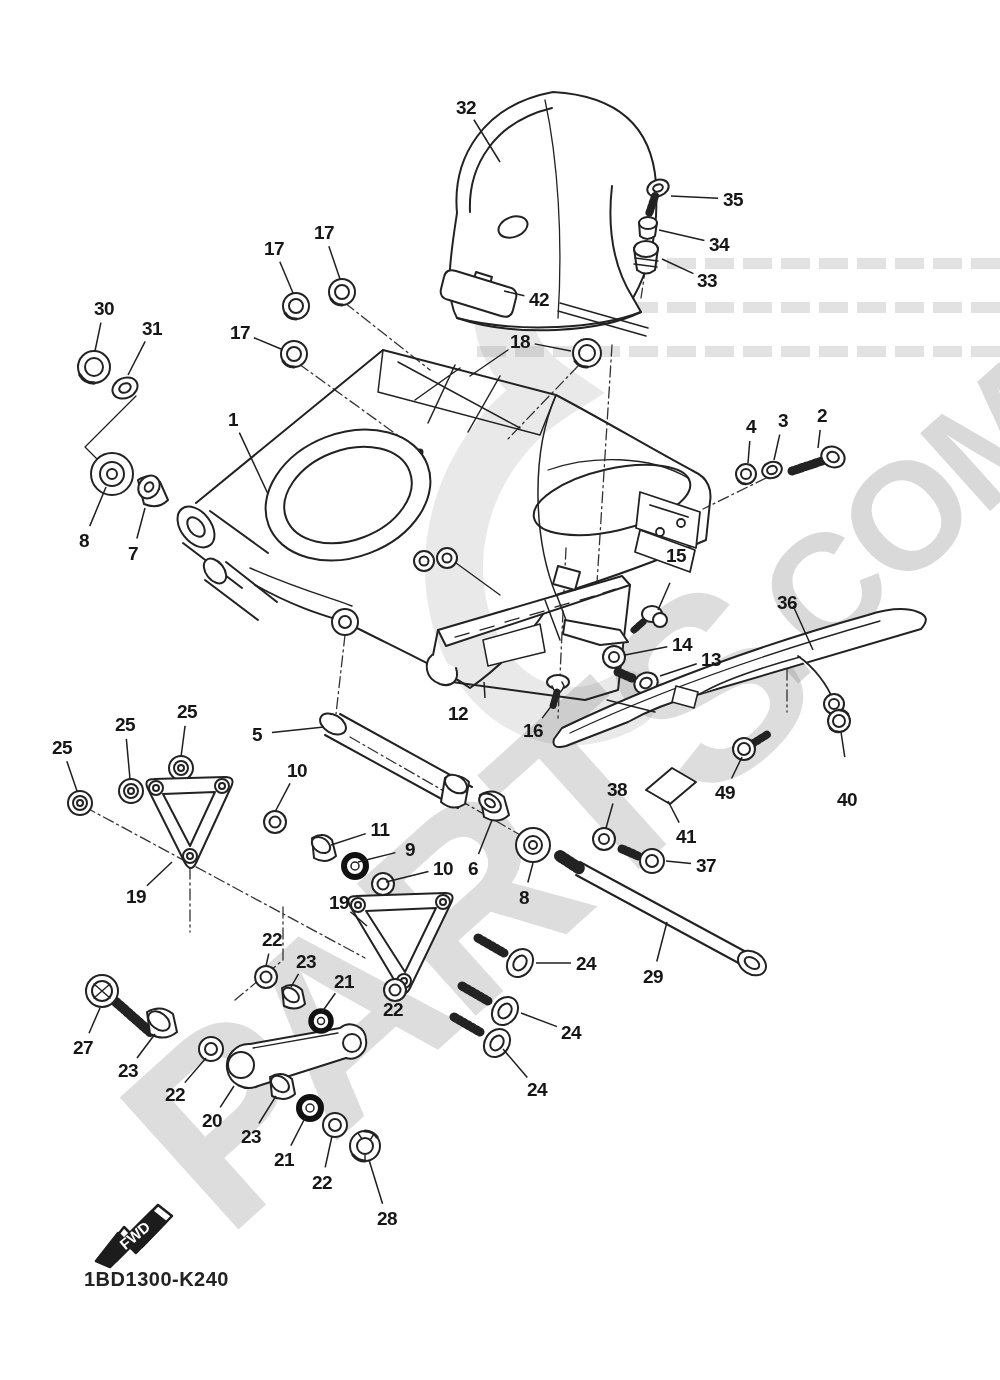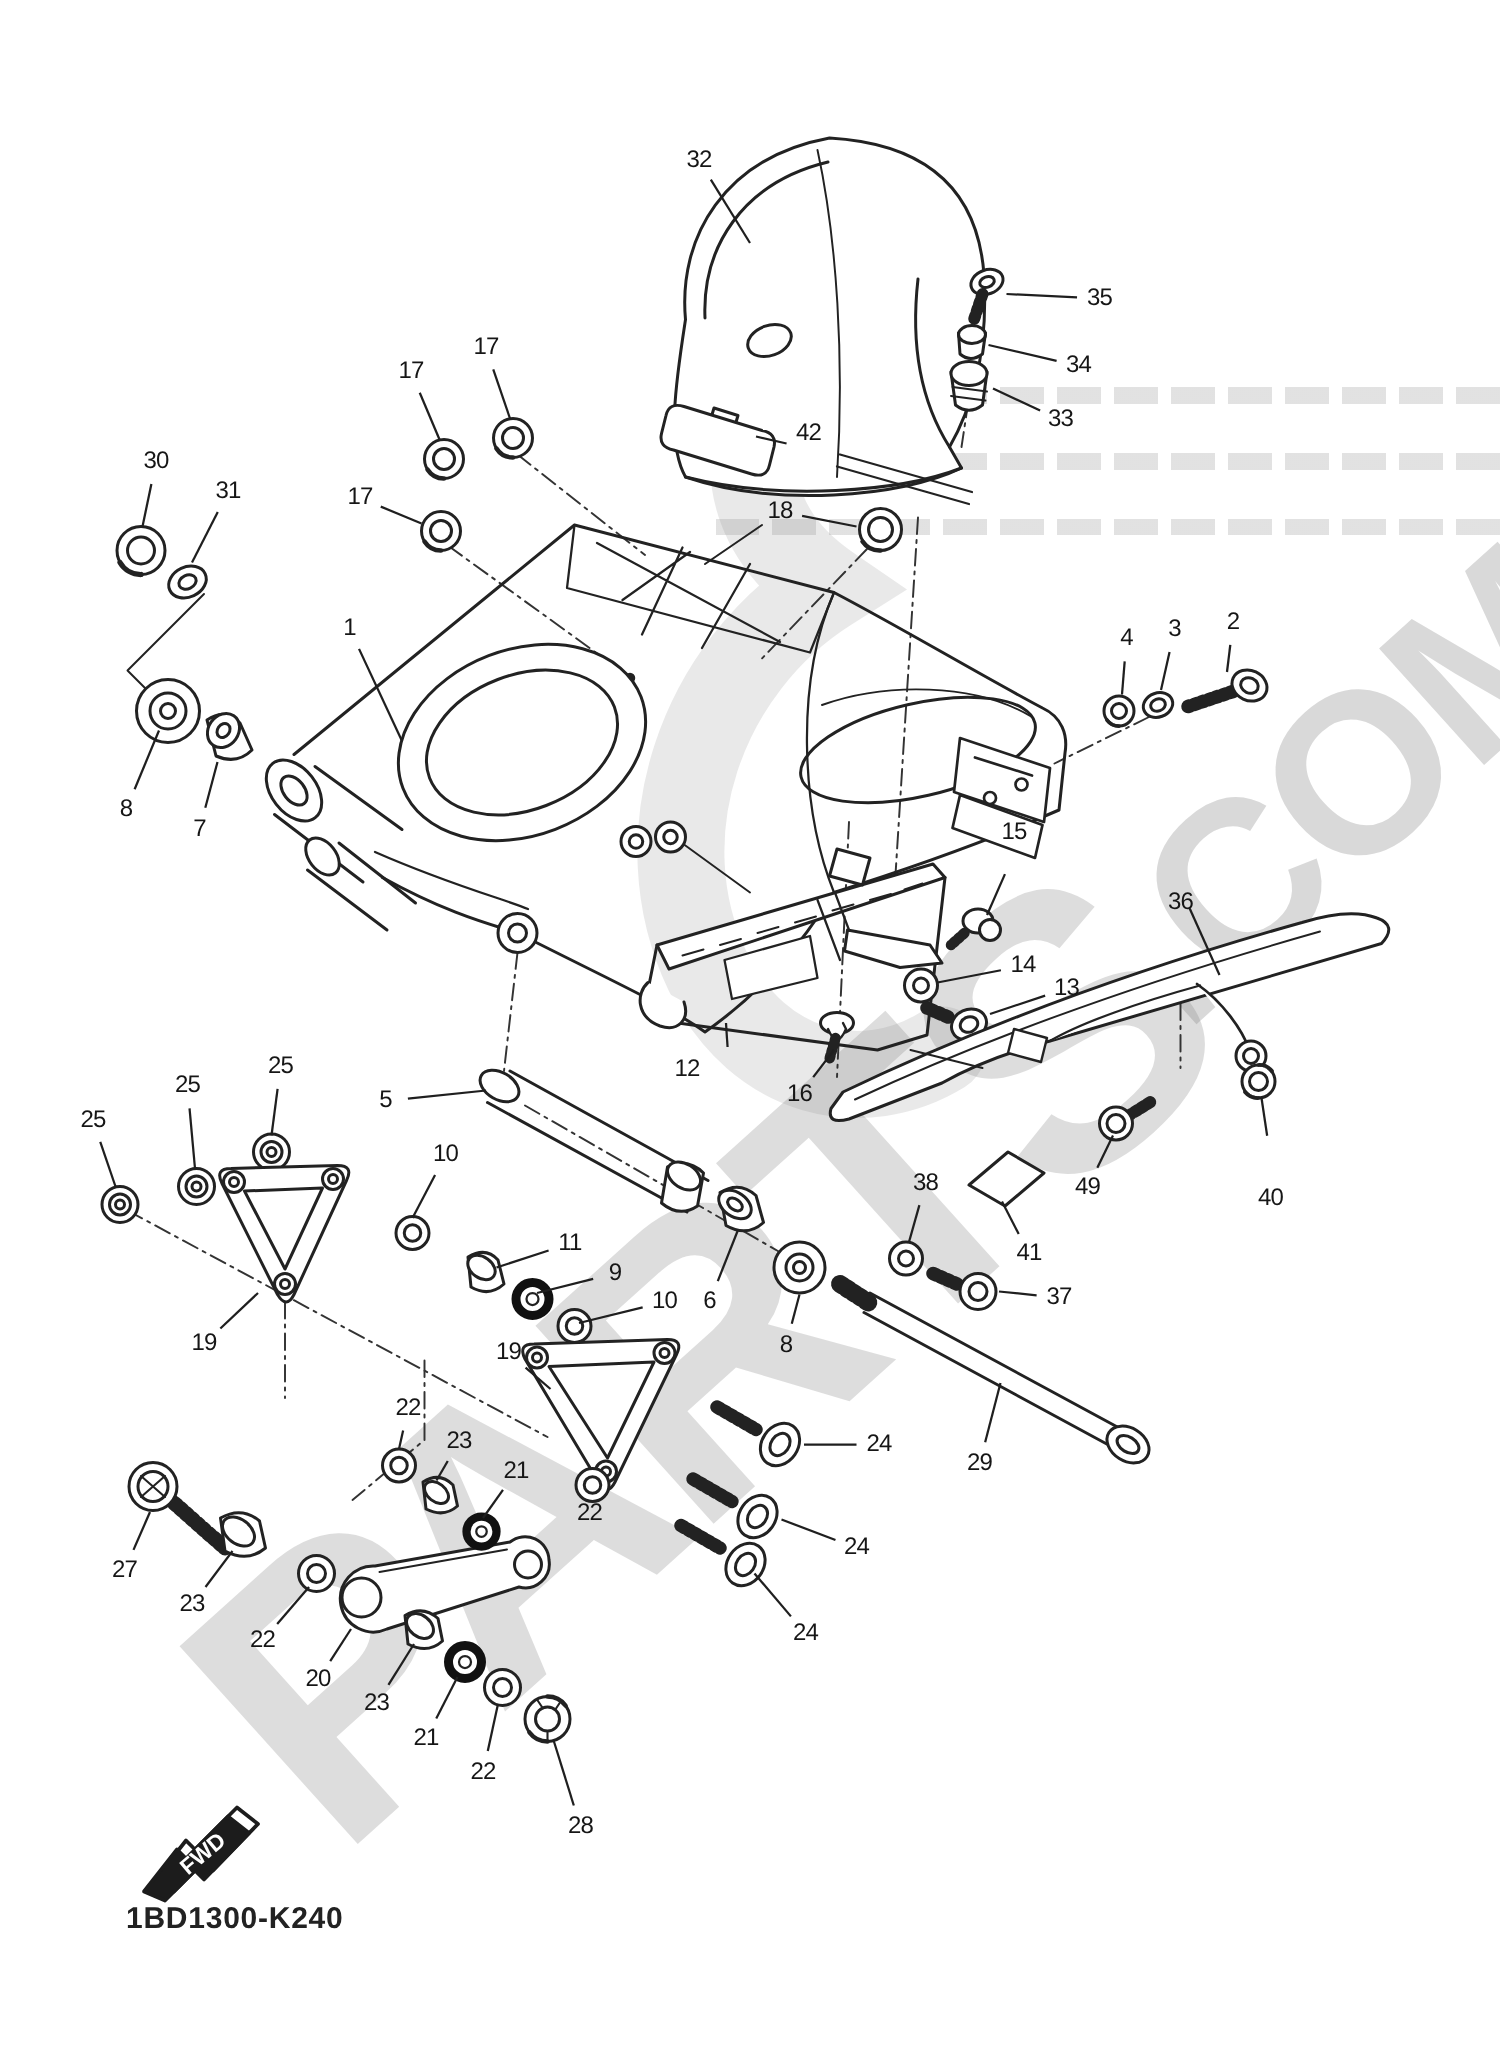--- a/index.html
+++ b/index.html
@@ -26,21 +26,21 @@
   }
   .swoosh{z-index:1;}
   
   .art{z-index:2;}
   .leaders{z-index:3;}
   .leaders line{stroke:#1f1f1f;stroke-width:1.5;}
   
   .callout-layer{position:absolute;left:0;top:0;width:100%;height:100%;z-index:4;}
   .callout{
     position:absolute;transform:translate(-50%,-50%);
-    font-size:16px;font-weight:normal;color:#161616;letter-spacing:-0.5px;
+    font-size:19px;font-weight:bold;color:#161616;letter-spacing:-0.5px;
     cursor:pointer;line-height:1;
   }
   .drawing-code{
     position:absolute;left:84px;top:1268px;z-index:4;
     font-size:20px;font-weight:bold;color:#222;letter-spacing:0.5px;
   }
 </style>
 </head>
 <body>
 
@@ -471,21 +471,21 @@
     </svg>
 
   <div class="callout-layer">
       <span class="callout" style="left: 466px; top: 107px;">32</span>
       <span class="callout" style="left: 733px; top: 199px;">35</span>
       <span class="callout" style="left: 719px; top: 244px;">34</span>
       <span class="callout" style="left: 707px; top: 280px;">33</span>
       <span class="callout" style="left: 274px; top: 248px;">17</span>
       <span class="callout" style="left: 324px; top: 232px;">17</span>
       <span class="callout" style="left: 240px; top: 332px;">17</span>
-      <span class="callout" style="left: 539px; top: 289px;">42</span>
+      <span class="callout" style="left: 539px; top: 299px;">42</span>
       <span class="callout" style="left: 520px; top: 341px;">18</span>
       <span class="callout" style="left: 104px; top: 308px;">30</span>
       <span class="callout" style="left: 152px; top: 328px;">31</span>
       <span class="callout" style="left: 233px; top: 419px;">1</span>
       <span class="callout" style="left: 751px; top: 426px;">4</span>
       <span class="callout" style="left: 783px; top: 420px;">3</span>
       <span class="callout" style="left: 822px; top: 415px;">2</span>
       <span class="callout" style="left: 84px; top: 540px;">8</span>
       <span class="callout" style="left: 133px; top: 553px;">7</span>
       <span class="callout" style="left: 676px; top: 555px;">15</span>

